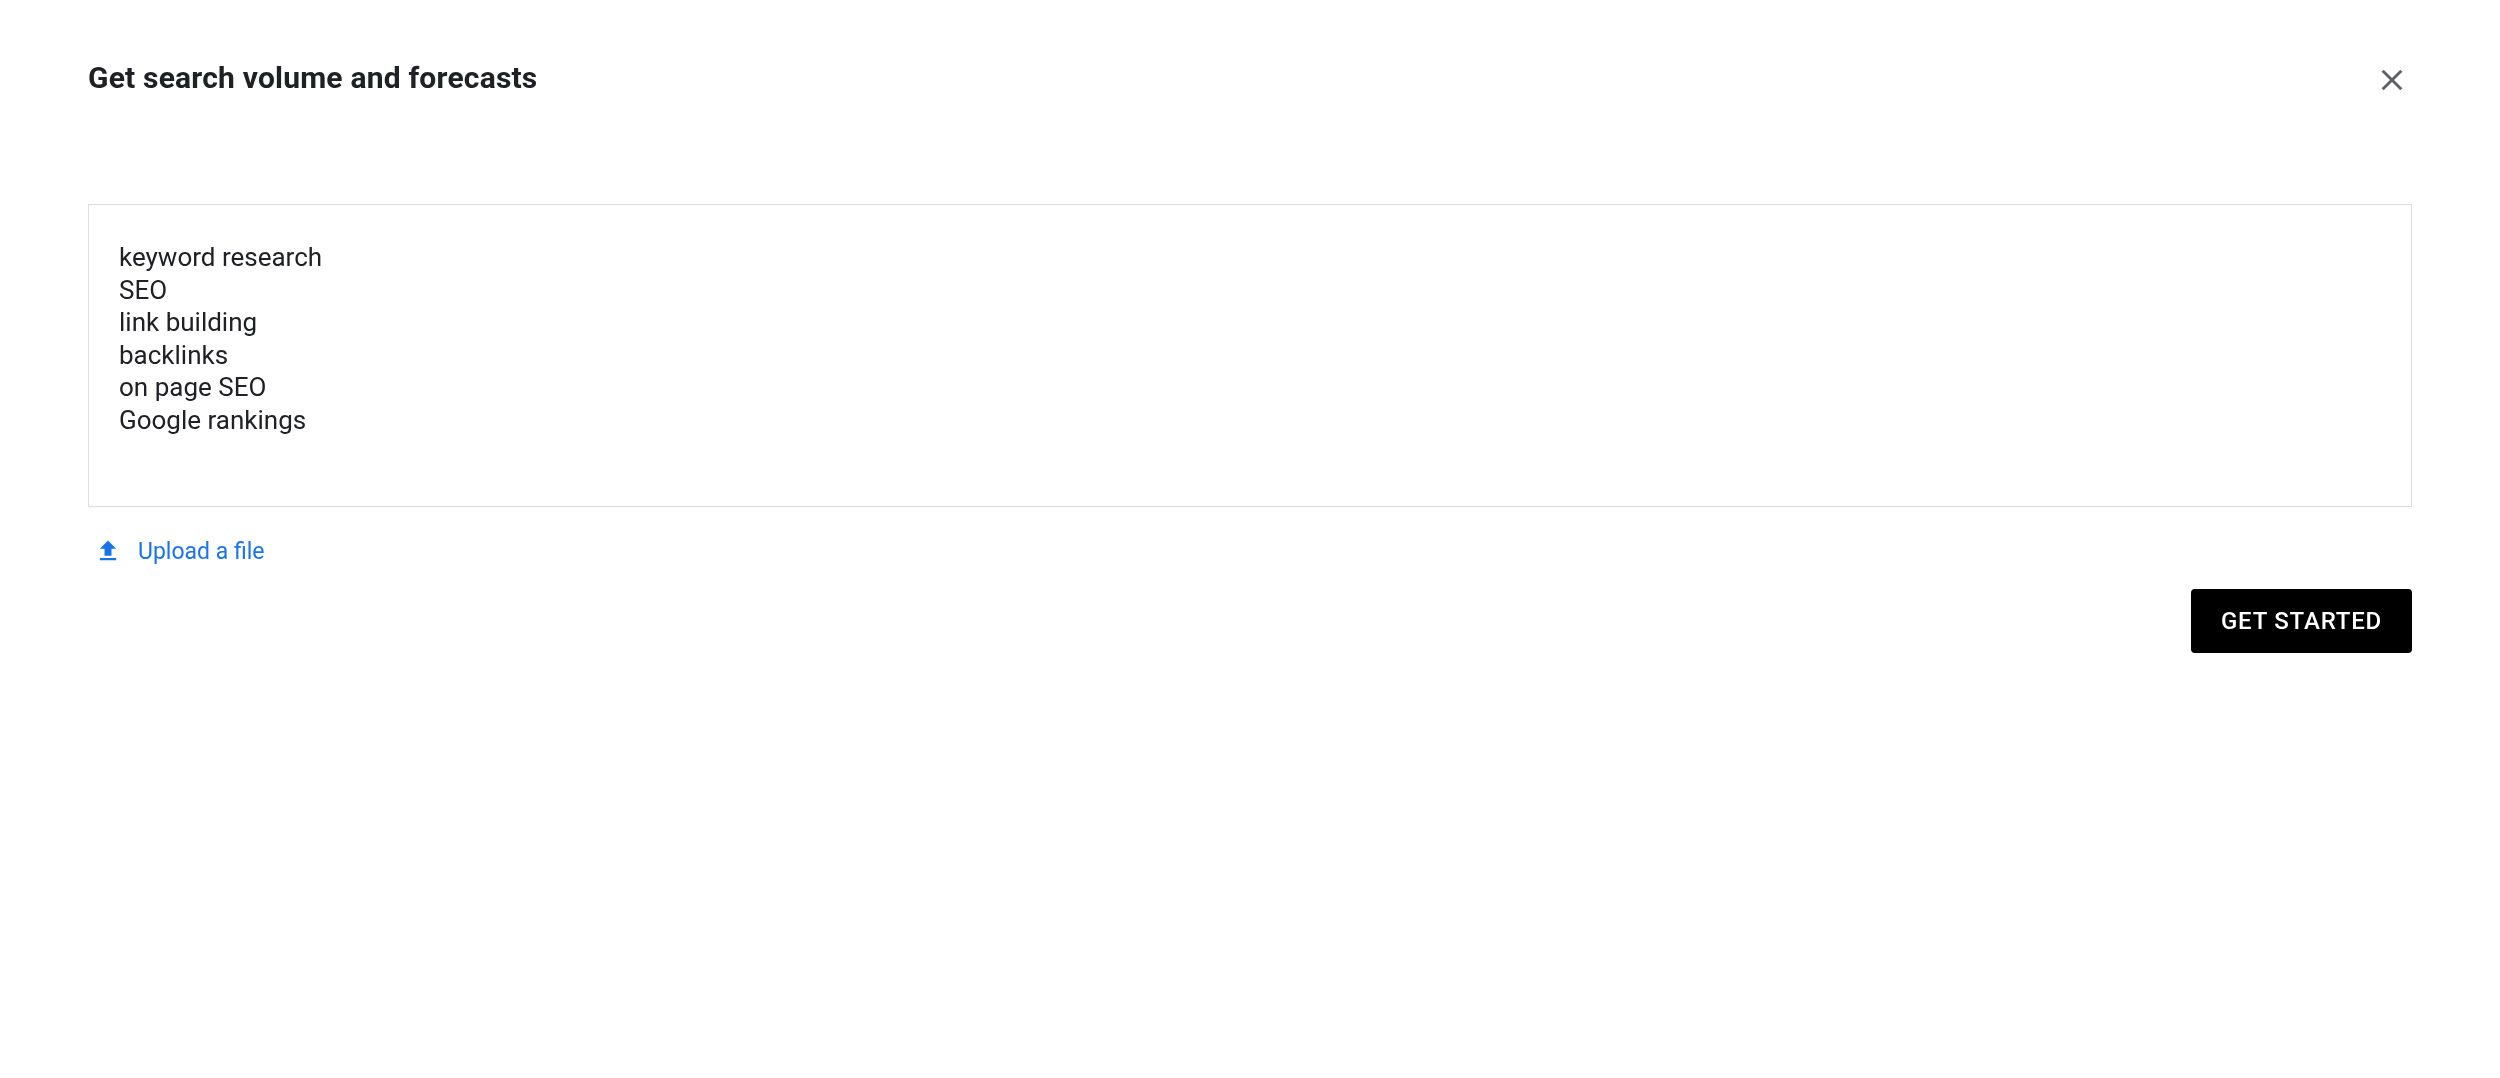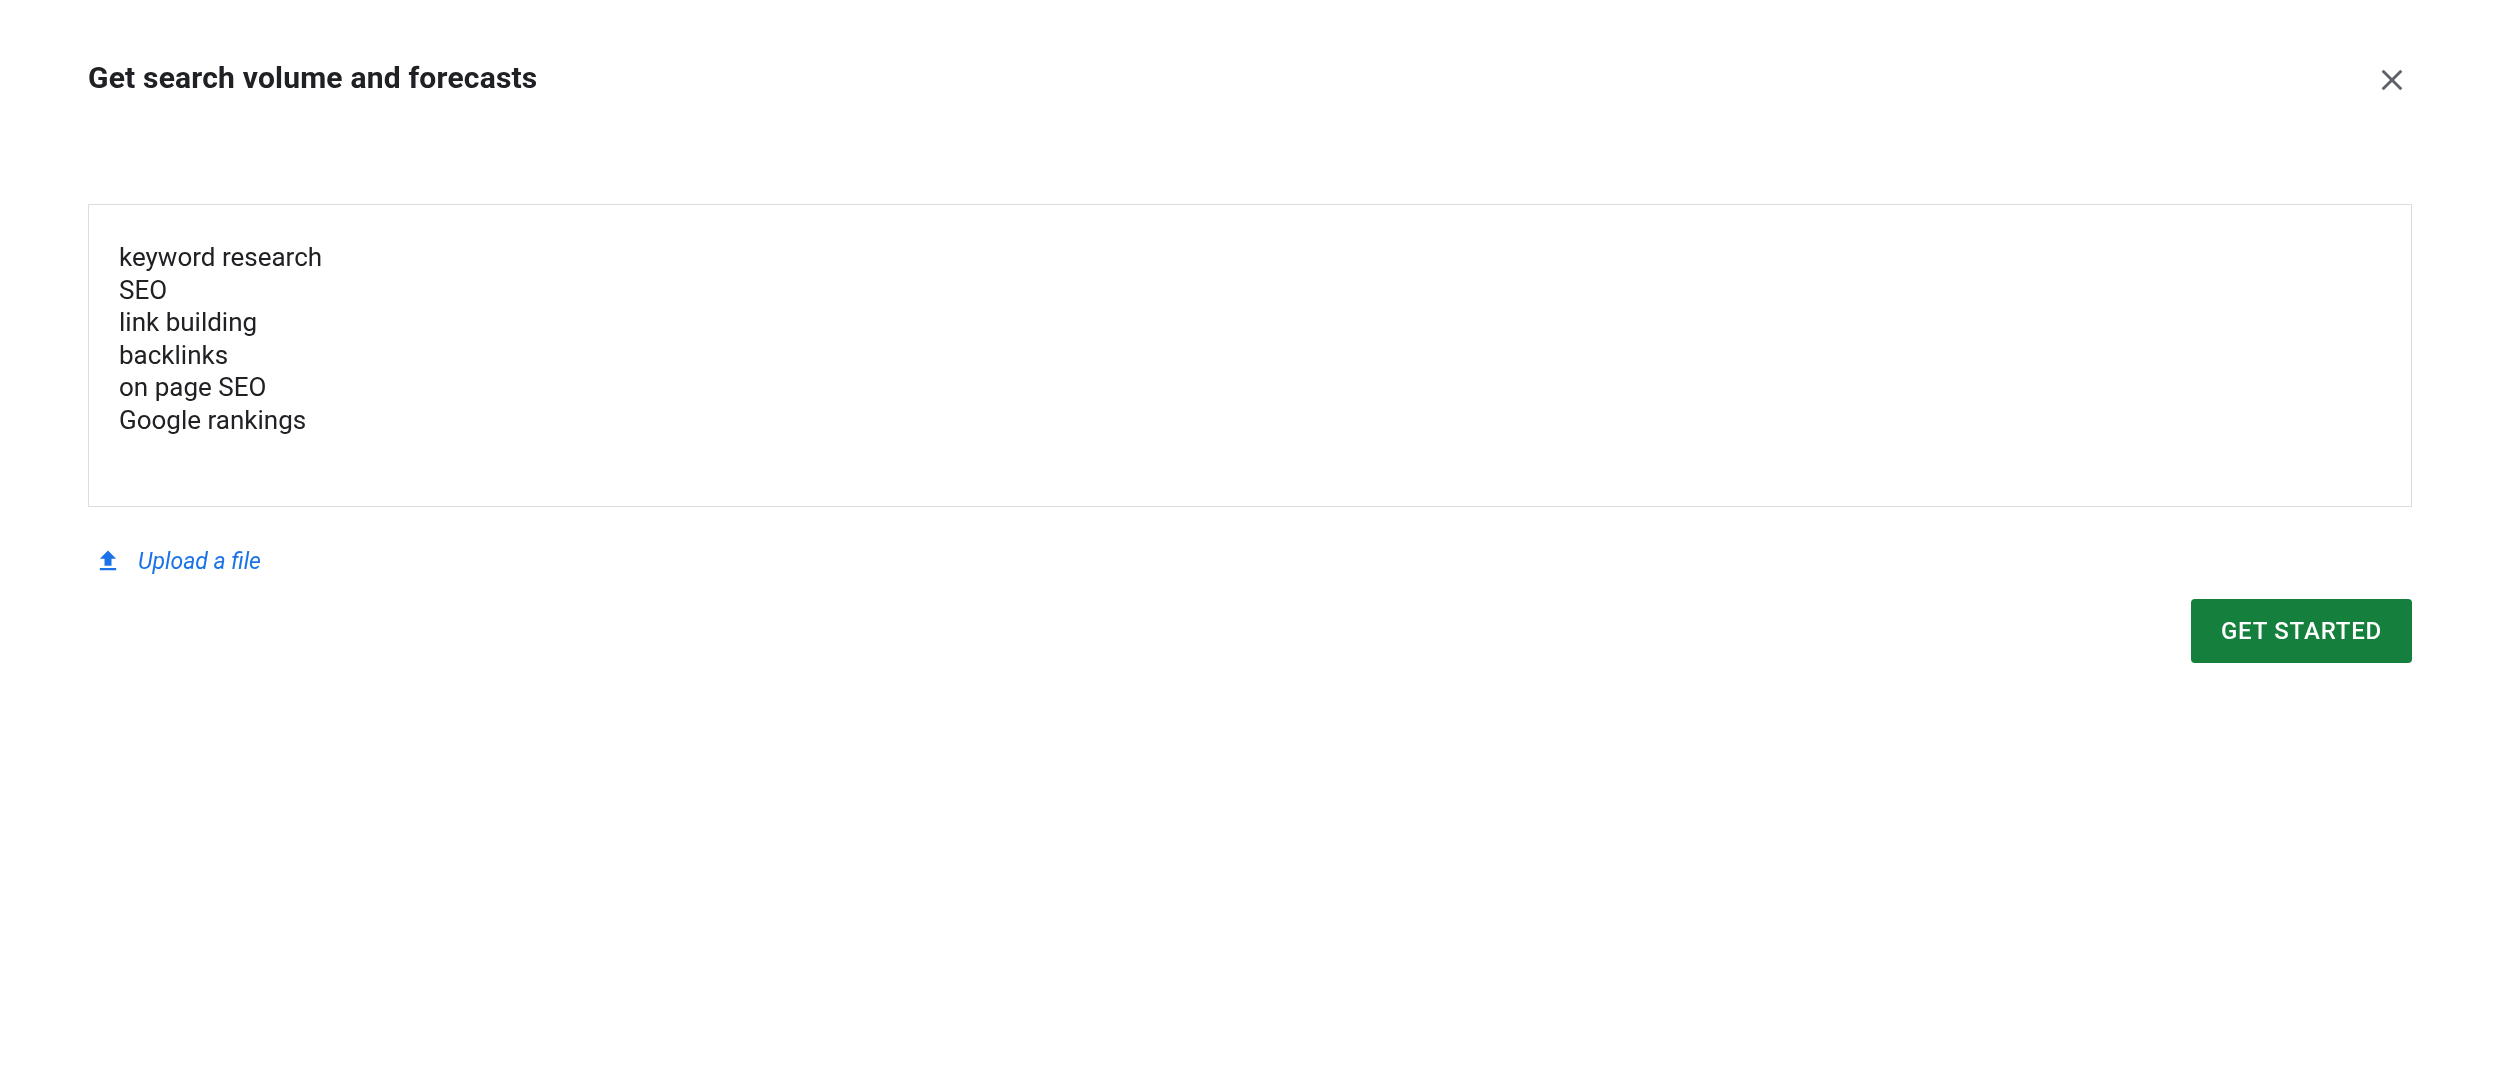--- a/index.html
+++ b/index.html
@@ -37,42 +37,41 @@
       color: #5f6368;
     }
     .close-btn svg {
       width: 32px;
       height: 32px;
     }
     .textarea-wrapper {
       border: 1px solid #dadce0;
       width: 100%;
       padding: 36px 30px 70px 30px;
-      margin-bottom: 34px;
+      margin-bottom: 24px;
     }
     .textarea-content {
       font-family: Roboto, Arial, sans-serif;
       font-size: 26px;
       line-height: 1.25;
       color: #202124;
       white-space: pre-line;
       border: none;
       outline: none;
       width: 100%;
       resize: none;
       background: transparent;
     }
     .upload-row {
       display: flex;
       align-items: center;
       gap: 16px;
       cursor: pointer;
       padding-left: 6px;
       padding-top: 6px;
-      font-style: italic;
     }
     .upload-icon {
       color: #1a73e8;
       display: flex;
       flex-direction: column;
       align-items: center;
     }
     .upload-icon svg {
       width: 28px;
       height: 28px;
@@ -81,21 +80,21 @@
       font-size: 23px;
       color: #1a73e8;
       font-weight: 400;
     }
     .footer-row {
       display: flex;
       justify-content: flex-end;
       margin-top: 24px;
     }
     .get-started-btn {
-      background: #15803d;
+      background: #000000;
       color: #fff;
       border: none;
       border-radius: 4px;
       font-size: 24px;
       font-weight: 500;
       letter-spacing: 0.8px;
       padding: 18px 30px;
       cursor: pointer;
       font-family: 'Google Sans', Roboto, Arial, sans-serif;
     }

